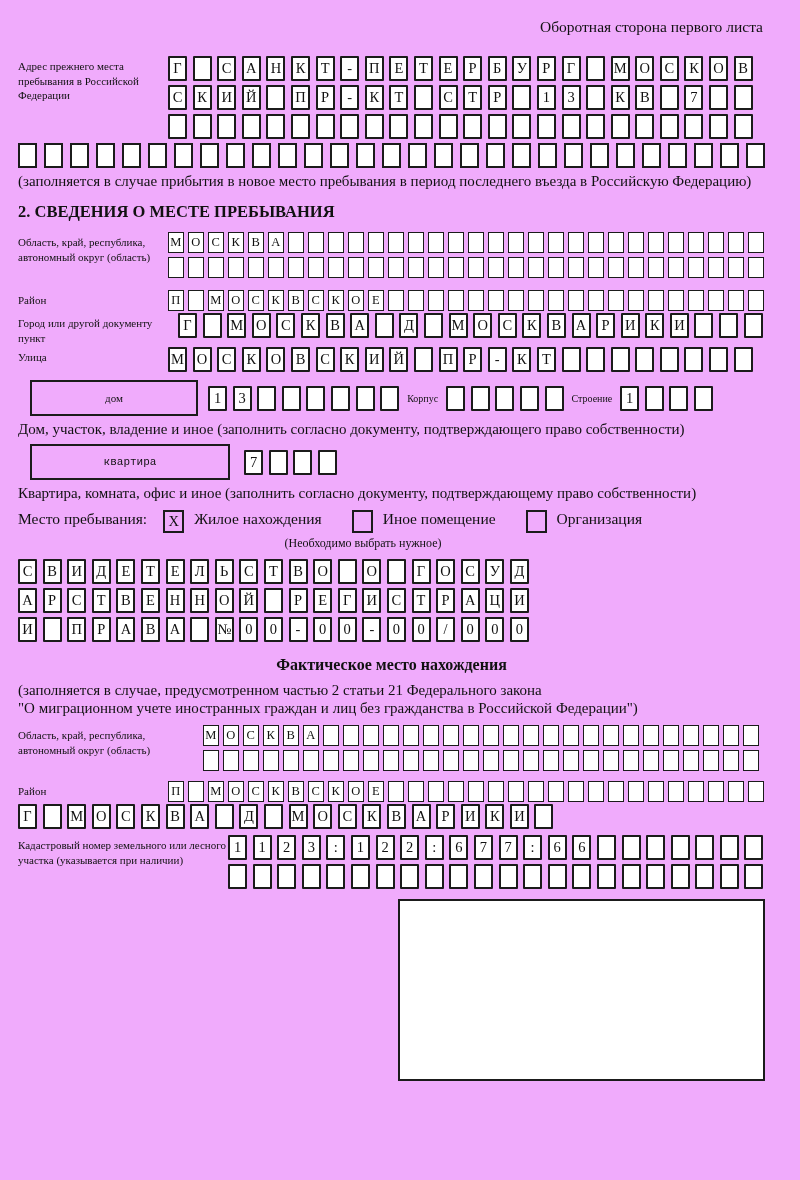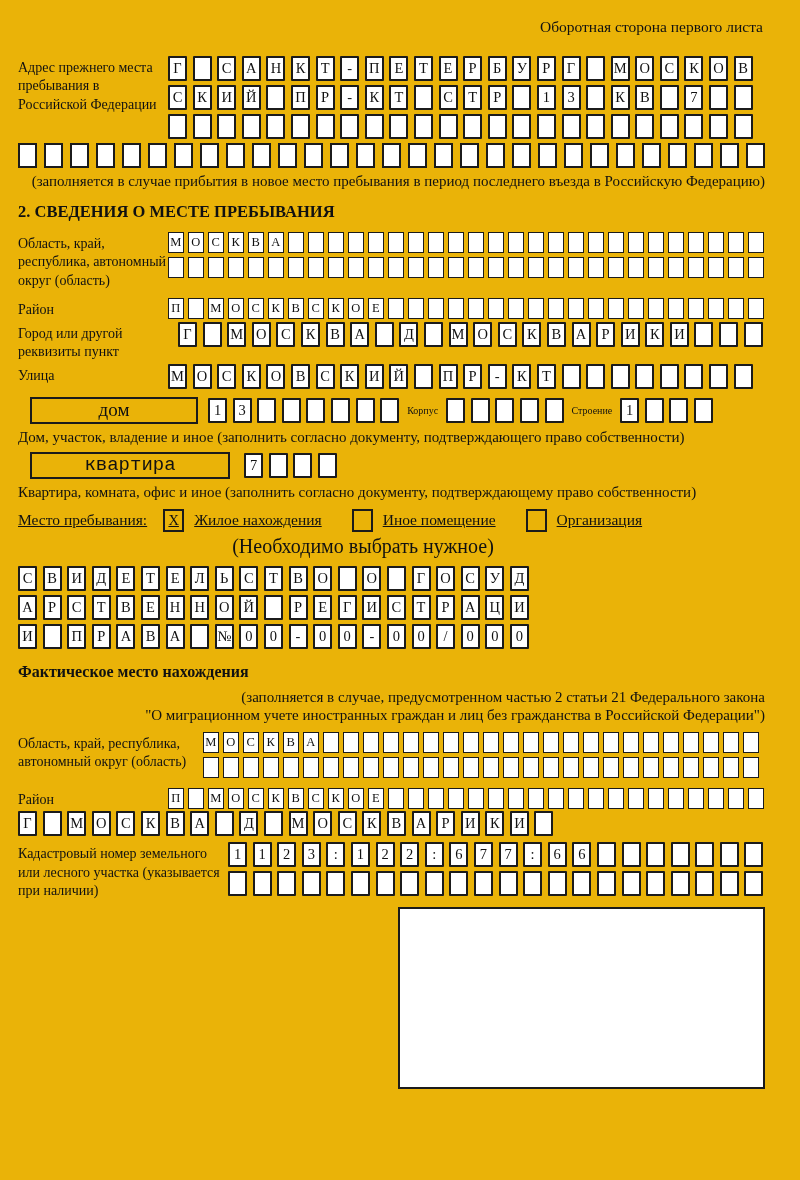--- a/index.html
+++ b/index.html
@@ -1,48 +1,48 @@
 <!DOCTYPE html>
 <html><head>
 <meta charset="utf-8">
 <style>
   html,body{margin:0;padding:0;background:#fff;}
   body{font-family:"Liberation Serif","DejaVu Serif",serif;color:#111;}
   .page{position:relative;width:800px;height:1180px;box-sizing:border-box;
-        padding:10px 35px 0 18px;background:#eab308;overflow:hidden;}
+        padding:10px 35px 0 18px;background:#f0abfc;overflow:hidden;}
   .header-note{text-align:right;font-size:15.5px;margin:8px 2px 20px 0;}
   .field{display:flex;align-items:flex-start;}
-  .label{width:150px;flex:none;font-size:14px;line-height:1.32;padding-top:3px;}
+  .label{width:150px;flex:none;font-size:11px;line-height:1.32;padding-top:3px;}
   .label.w160{width:160px;} .label.w185{width:185px;} .label.w210{width:210px;} .label.w232{width:232px;}
   .rows{flex:1;}
   .rows .cellrow{margin-bottom:4px;}
   .cellrow{display:flex;}
   .cell{box-sizing:border-box;display:flex;align-items:center;justify-content:center;
         background:#fff;flex:none;}
   .cells-lg{gap:5.6px;}
   .cells-lg .cell{width:19px;height:25px;border:2px solid #1b1b1b;border-radius:1px;font-size:14.5px;}
   .cells-sm{gap:4.5px;}
   .cells-sm .cell{width:15.5px;height:21px;border:1.8px solid #1b1b1b;font-size:12.5px;}
   .fullrow{justify-content:space-between;margin-top:0px;}
   .fullrow .cell{width:19px;height:25px;border:2px solid #1b1b1b;}
   .note{font-size:15px;margin-top:5px;}
-  .center{text-align:right;}
+  .center{text-align:left;}
   .sec-title{font-size:16.5px;font-weight:bold;margin:12px 0 10px 0;}
-  .sub-title{font-size:16px;font-weight:bold;text-align:left;margin:10px 0 2px 0;}
+  .sub-title{font-size:16px;font-weight:bold;text-align:center;margin:10px 0 2px 0;}
   .mt2{margin-top:2px;} .mt6{margin-top:6px;} .mt8{margin-top:8px;}
-  .box-label{border:2px solid #1b1b1b;height:27px;box-sizing:border-box;flex:none;
-             display:flex;align-items:center;justify-content:center;font-size:19px;}
+  .box-label{border:2px solid #1b1b1b;height:36px;box-sizing:border-box;flex:none;
+             display:flex;align-items:center;justify-content:center;font-size:11px;}
   .inline-row{display:flex;align-items:center;margin-left:12px;}
   .inline-lbl{font-size:10px;margin:0 8px;flex:none;}
   .checkbox{width:21px;height:23px;border:2px solid #1b1b1b;box-sizing:border-box;flex:none;
             display:flex;align-items:center;justify-content:center;font-size:14.5px;margin:0 10px 0 4px;}
-  .chk-row{display:flex;align-items:center;margin-top:8px;font-size:15.5px;text-decoration:underline;}
+  .chk-row{display:flex;align-items:flex-start;margin-top:8px;font-size:15.5px;}
   .chk-lbl{margin-right:12px;}
   .opt-lbl{margin-right:26px;}
-  .note-narrow{width:690px;text-align:center;font-size:20px;margin-top:3px;}
+  .note-narrow{width:690px;text-align:center;font-size:12px;margin-top:3px;}
   .right-col{margin-left:380px;margin-top:6px;width:370px;}
   .big-box{width:367px;height:182px;border:2px solid #1b1b1b;box-sizing:border-box;background:#fff;}
 </style>
 </head>
 <body>
 
 <div class="page">
 
   <div class="header-note">Оборотная сторона первого листа</div>
 
@@ -264,21 +264,21 @@
         <span class="cell"></span>
         <span class="cell"></span>
         <span class="cell"></span>
         <span class="cell"></span>
         <span class="cell"></span>
         <span class="cell"></span>
       </div>
   </div>
 
   <div class="field mt2">
-    <div class="label w160">Город или другой реквизиты пункт</div>
+    <div class="label w160">Город или другой документу пункт</div>
     <div class="cellrow cells-lg">
         <span class="cell">Г</span>
         <span class="cell"></span>
         <span class="cell">М</span>
         <span class="cell">О</span>
         <span class="cell">С</span>
         <span class="cell">К</span>
         <span class="cell">В</span>
         <span class="cell">А</span>
         <span class="cell"></span>

